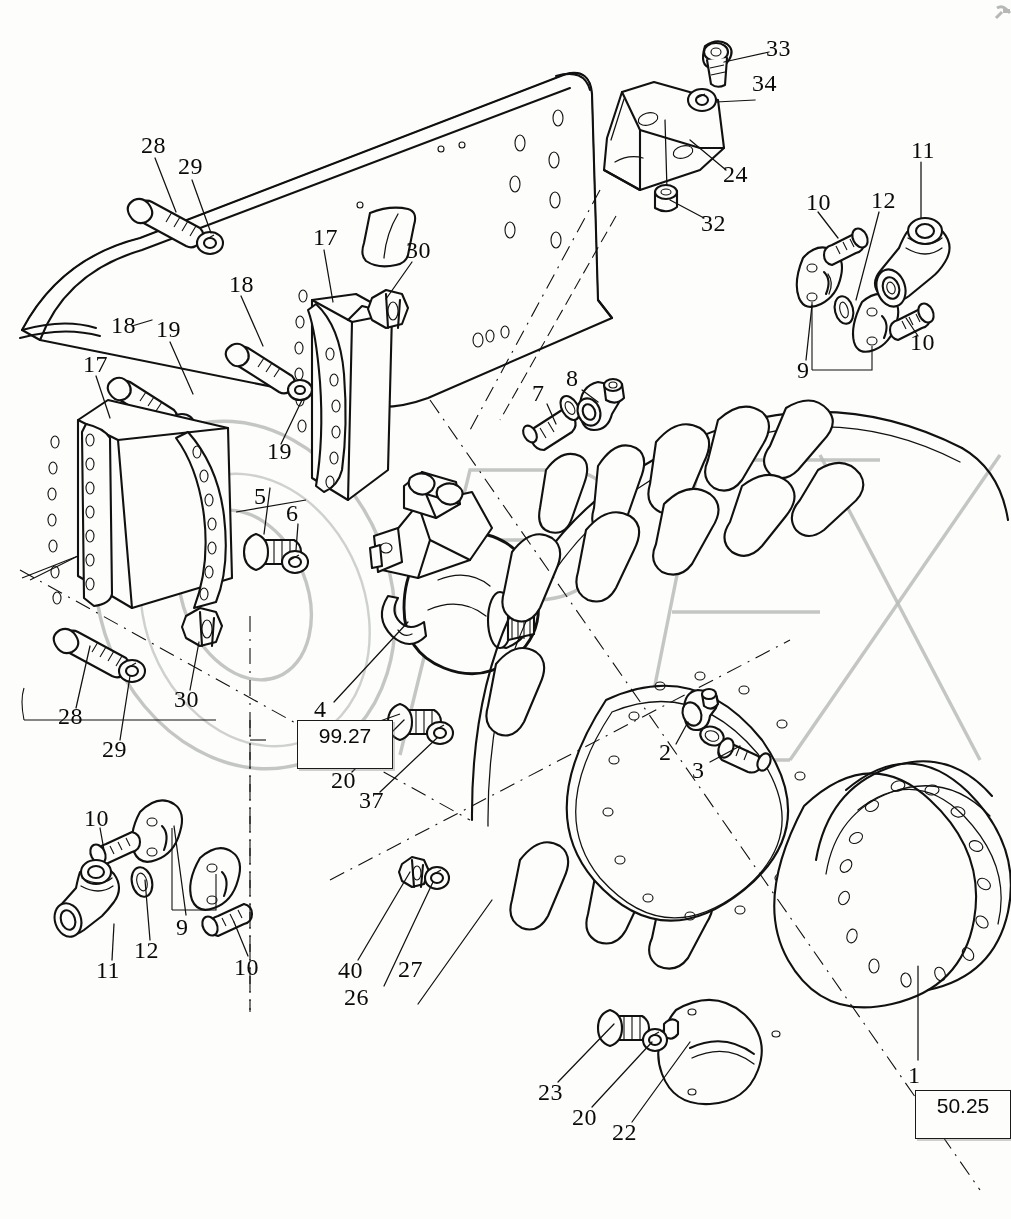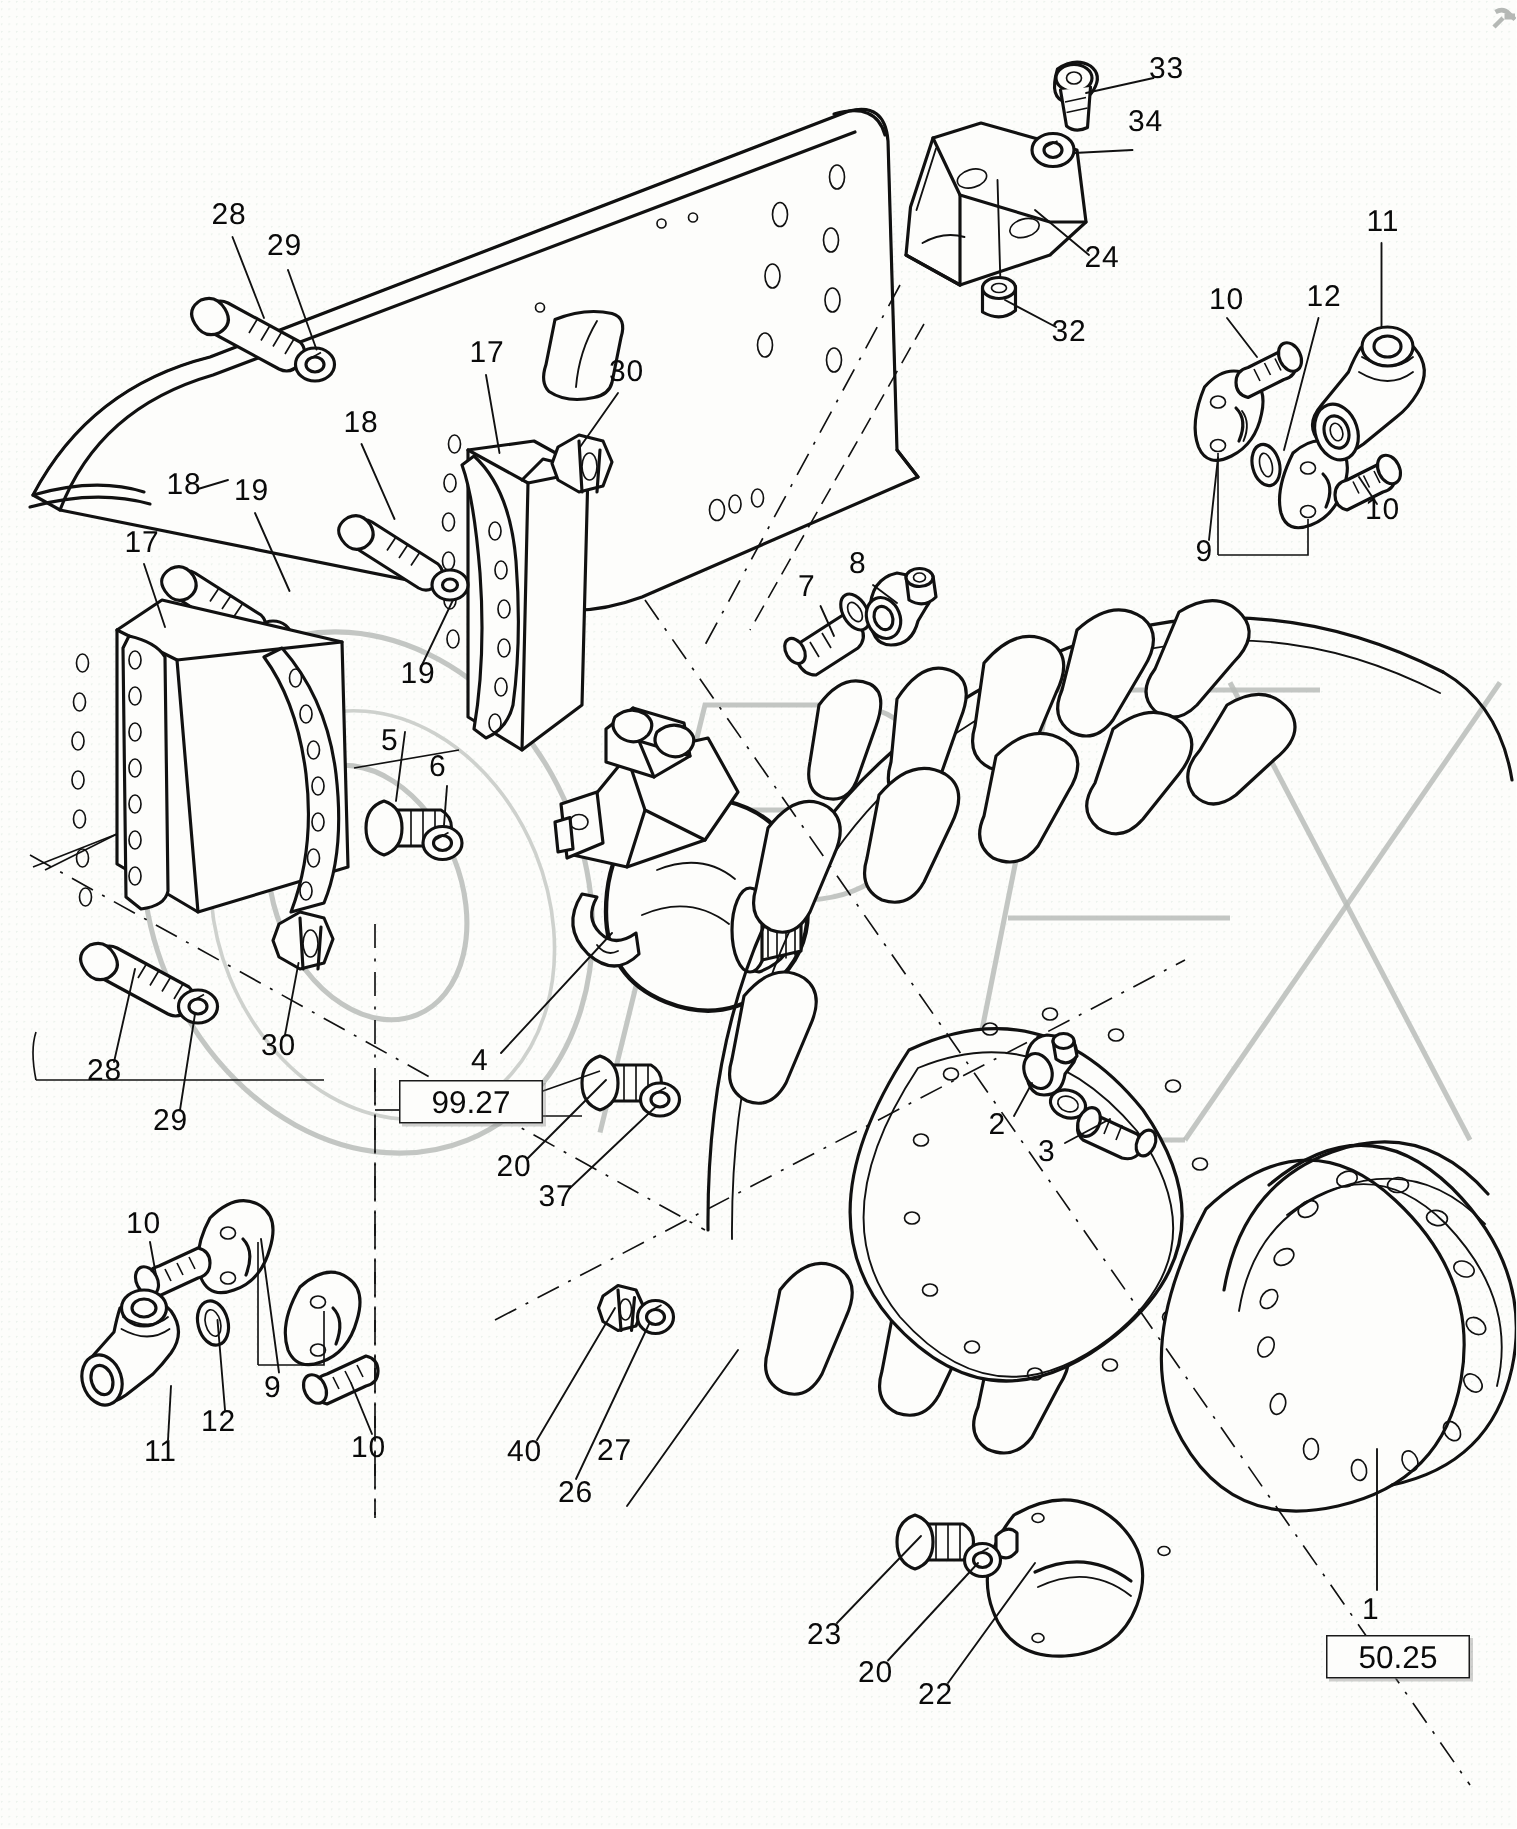--- a/index.html
+++ b/index.html
@@ -15,37 +15,38 @@
   #texture{
     position:absolute;inset:0;
     background-image:
       radial-gradient(circle at 1px 1px, rgba(120,170,140,.13) .6px, transparent .7px);
     background-size:5px 5px;
     pointer-events:none;
   }
   #artboard{position:absolute;inset:0;}
   .callout{
     position:absolute;
-    font-family:Liberation Sans, sans-serif;
-    font-size:20px;
+    font-family:Liberation Serif, serif;
+    font-size:24px;
     color:#0a0a0a;
     line-height:1;
     white-space:nowrap;
     letter-spacing:.5px;
   }
   .refbox{
     position:absolute;
     border:1.4px solid #1a1a1a;
     background:#fdfdfb;
     font-family:"Liberation Sans", sans-serif;
     font-size:21px;
     color:#0a0a0a;
     text-align:center;
-    padding:3px 10px 0 10px;
+    padding:3px 10px 20px 10px;
     box-shadow:2px 2px 0 rgba(120,120,120,.35);
+    margin-left:31px;
   }
   svg{display:block;}
   .ln{stroke:#111;stroke-width:1.25;fill:none;stroke-linecap:round;}
   .lnT{stroke:#111;stroke-width:1.1;fill:none;}
   .ln2{stroke:#111;stroke-width:2.1;fill:none;stroke-linejoin:round;stroke-linecap:round;}
   .ln3{stroke:#111;stroke-width:2.9;fill:none;stroke-linejoin:round;stroke-linecap:round;}
   .fillw{fill:#fdfdfb;}
   .dash{stroke:#111;stroke-width:1.1;fill:none;stroke-dasharray:16 7 2 7;}
   .dashc{stroke:#111;stroke-width:1.05;fill:none;stroke-dasharray:12 6;}
   .wm{fill:none;stroke:#b9bcb9;stroke-width:3.4;opacity:.85;}
@@ -656,21 +657,21 @@
   <div class="callout" style="left:659px;top:740px">2</div>
   <div class="callout" style="left:692px;top:758px">3</div>
 
   <div class="callout" style="left:84px;top:806px">10</div>
   <div class="callout" style="left:96px;top:958px">11</div>
   <div class="callout" style="left:134px;top:938px">12</div>
   <div class="callout" style="left:176px;top:915px">9</div>
   <div class="callout" style="left:234px;top:955px">10</div>
 
   <div class="callout" style="left:338px;top:958px">40</div>
-  <div class="callout" style="left:372px;top:985px">26</div>
+  <div class="callout" style="left:344px;top:985px">26</div>
   <div class="callout" style="left:398px;top:957px">27</div>
 
   <div class="callout" style="left:538px;top:1080px">23</div>
   <div class="callout" style="left:572px;top:1105px">20</div>
   <div class="callout" style="left:612px;top:1120px">22</div>
   <div class="callout" style="left:908px;top:1063px">1</div>
 
   <div class="refbox" style="left:266px;top:720px;width:74px">99.27</div>
   <div class="refbox" style="left:884px;top:1090px;width:74px">50.25</div>
 </div>

